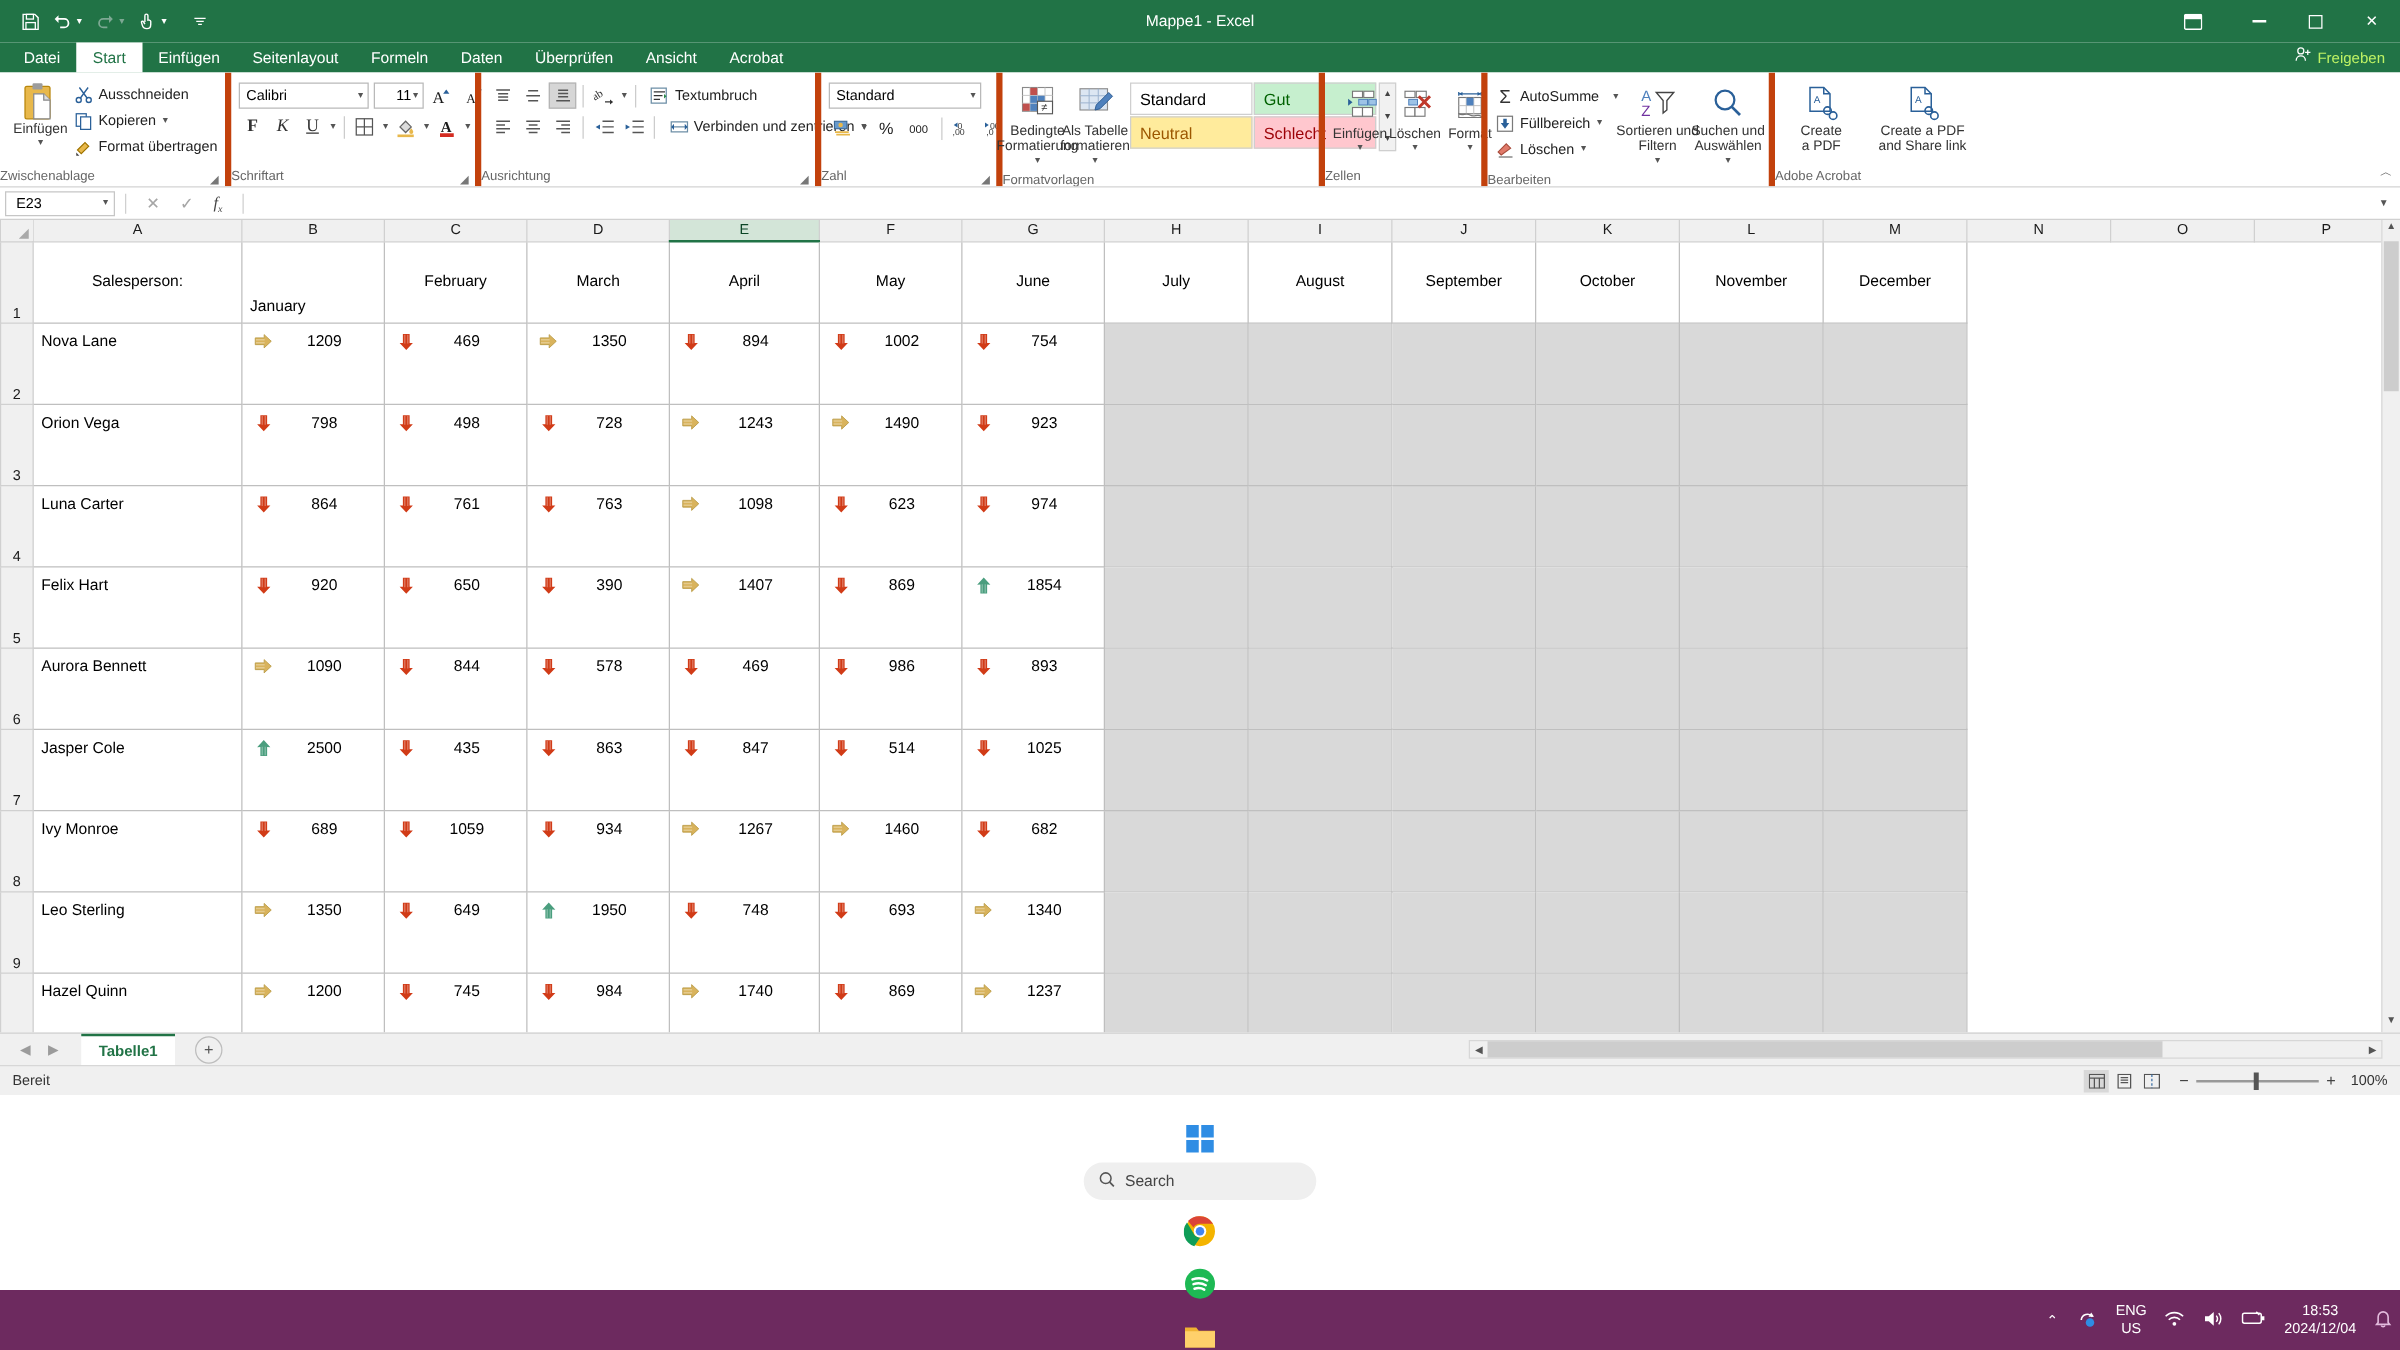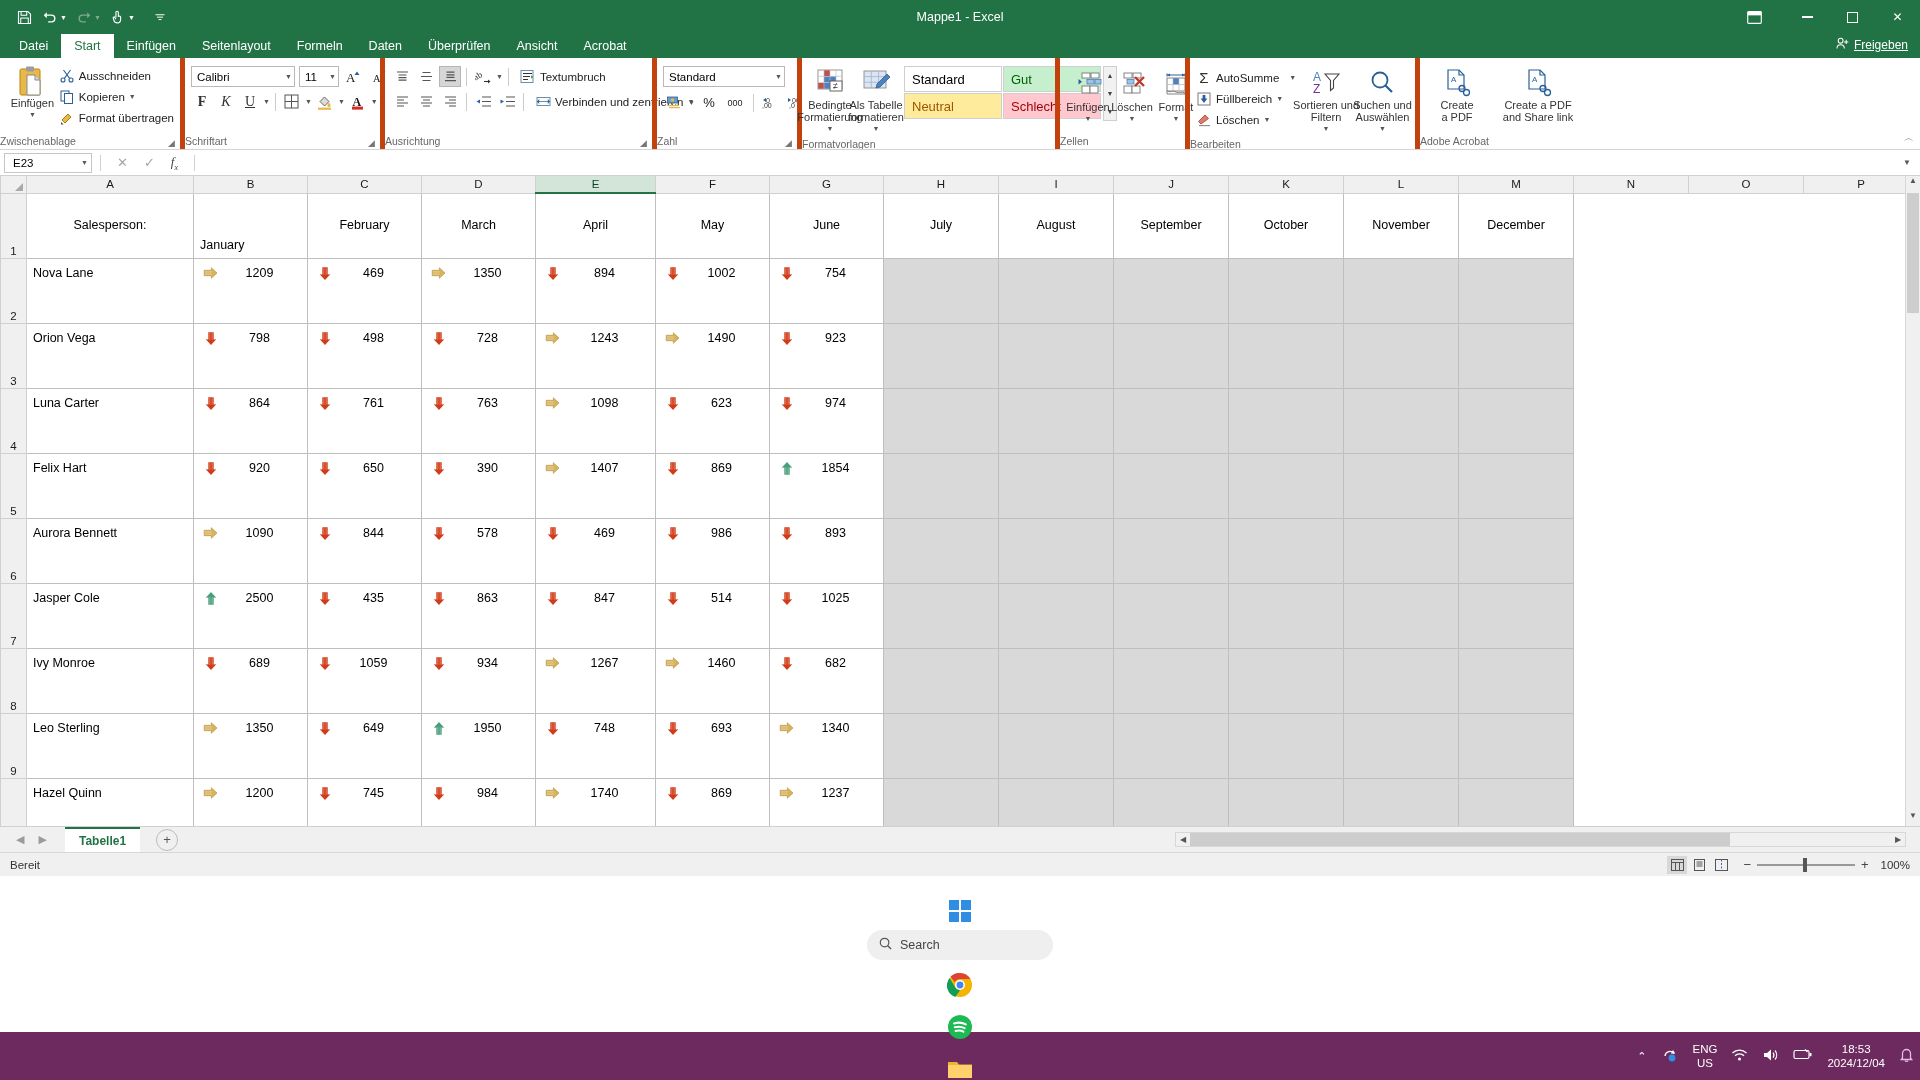--- a/index.html
+++ b/index.html
@@ -42,22 +42,22 @@
     height: 24px; background: #217346; display: flex; align-items: stretch;
     position: relative; padding-left: 6px;
   }
   .tab {
     padding: 0 13px; display: flex; align-items: center; color: #ffffff;
     font-size: 12.5px; height: 24px; white-space: nowrap;
   }
   .tab.active { background: #ffffff; color: #217346; }
   .tab.tell-me { color: #ffffff; gap: 5px; margin-top: 34px; }
   .share-btn {
-    position: absolute; right: 12px; top: 3px; color: #ffffff; font-size: 12px;
-    display: flex; align-items: center; gap: 5px; text-decoration: underline;
+    position: absolute; right: 12px; top: 3px; color: #bef264; font-size: 12px;
+    display: flex; align-items: flex-end; gap: 5px;
   }
 
   
   .ribbon {
     height: 92px; background: #ffffff; border-bottom: 1px solid #d4d4d4;
     display: flex; align-items: stretch; position: relative; overflow: hidden;
   }
   .rgroup { position: relative; display: flex; flex-direction: column; padding: 3px 0 0 0; }
   .rgroup + .rgroup { border-left: 5px solid #c2410c; }
   .rgroup-body { flex: 1; display: flex; align-items: flex-start; padding: 2px 6px 0 6px; }
@@ -84,21 +84,21 @@
     font-size: 12px; color: #333;
   }
   .minibtn.on { background: #d6d6d6; border: 1px solid #b5b5b5; }
 
   .fontname {
     width: 104px; height: 21px; border: 1px solid #b9b9b9; background: #fff;
     display: flex; align-items: center; padding: 0 2px 0 5px; font-size: 11.5px; justify-content: space-between;
   }
   .fontsize {
     width: 40px; height: 21px; border: 1px solid #b9b9b9; background: #fff;
-    display: flex; align-items: center; padding: 0 2px 0 5px; font-size: 11.5px; justify-content: space-between;
+    display: flex; align-items: center; padding: 0 2px 0 17px; font-size: 11.5px; justify-content: space-between;
   }
   .numfmt {
     width: 122px; height: 21px; border: 1px solid #b9b9b9; background: #fff;
     display: flex; align-items: center; padding: 0 2px 0 5px; font-size: 11.5px; justify-content: space-between;
   }
   .vsep { width: 1px; height: 18px; background: #ccc; margin: 0 3px; }
 
   .stylebox {
     width: 98px; height: 26px; display: flex; align-items: center; padding-left: 7px;
     font-size: 13px; border: 1px solid #cfcfcf;

